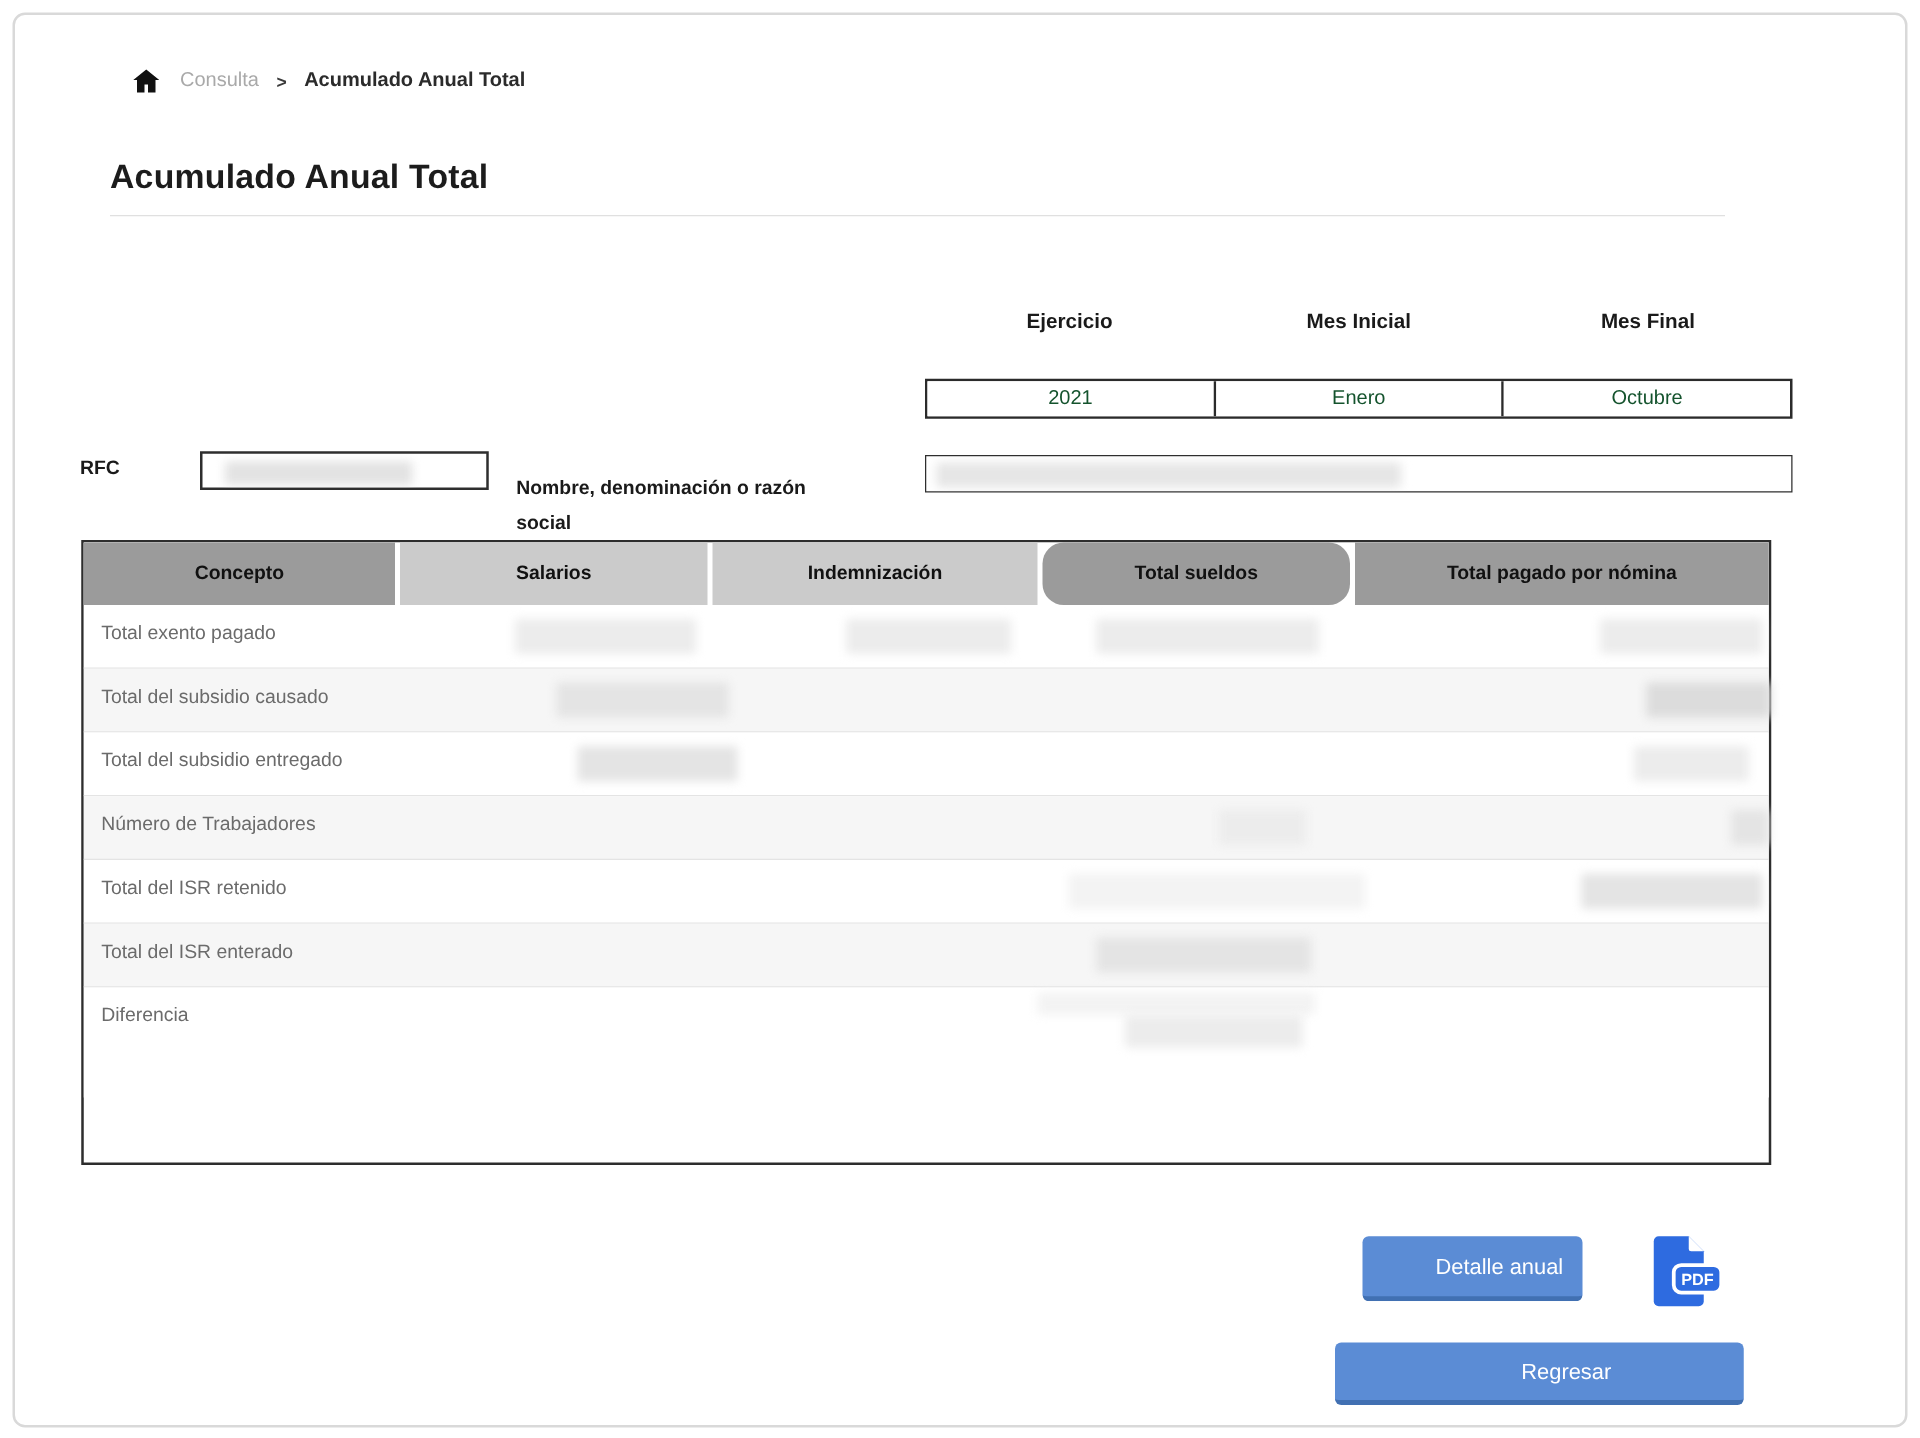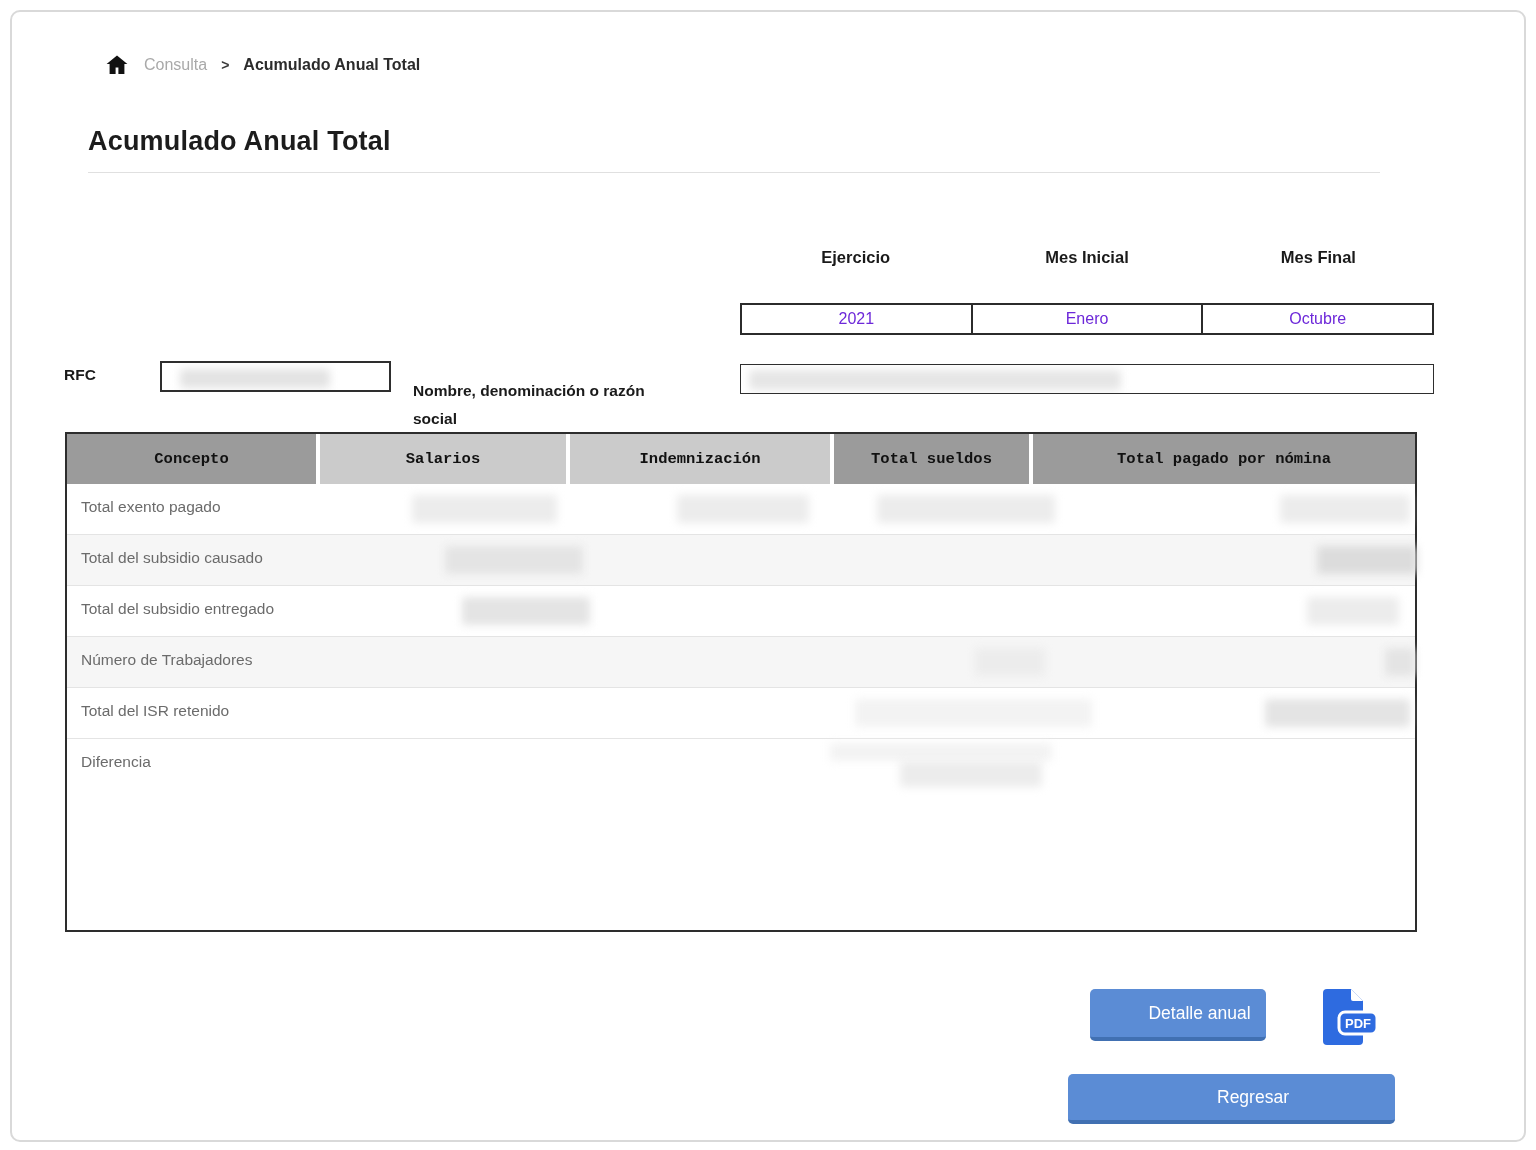--- a/index.html
+++ b/index.html
@@ -16,40 +16,40 @@
 
   
   .page-title { position:absolute; left:88px; top:126px; font-size:27px; font-weight:bold; color:#1c1c1c; letter-spacing:0.2px; }
   .title-rule { position:absolute; left:88px; top:172px; width:1292px; height:1px; background:#e0e0e0; }
 
   
   .period-headers { position:absolute; left:740px; top:248px; width:694px; display:flex; }
   .period-headers .ph { flex:1; text-align:center; font-weight:bold; font-size:16.5px; color:#1a1a1a; }
   .period-label { position:absolute; left:300px; top:309px; width:410px; text-align:right; font-size:15.5px; color:#8b8b8b; }
   .period-strip { position:absolute; left:740px; top:303px; width:694px; height:32px; display:flex; border:2px solid #2b2b2b; }
-  .period-cell { flex:1; display:flex; align-items:center; justify-content:center; font-size:16px; color:#6d28d9; border-right:2px solid #2b2b2b; background:#fff; }
+  .period-cell { flex:1; display:flex; align-items:center; justify-content:center; font-size:16px; color:#14532d; border-right:2px solid #2b2b2b; background:#fff; }
   .period-cell:last-child { border-right:none; }
 
   
   .rfc-label { position:absolute; left:64px; top:366px; font-size:15.5px; font-weight:bold; color:#1a1a1a; }
   .rfc-input { position:absolute; left:160px; top:361px; width:231px; height:31px; border:2px solid #2e2e2e; background:#fff; overflow:hidden; }
   .name-label { position:absolute; left:413px; top:377px; width:300px; font-size:15.5px; font-weight:bold; color:#1a1a1a; line-height:28px; }
   .name-input { position:absolute; left:740px; top:364px; width:694px; height:30px; border:1.7px solid #2e2e2e; background:#fff; overflow:hidden; }
   .redact { position:absolute; border-radius:2px; filter:blur(4px); }
   .rfc-redact { left:18px; top:6px; width:150px; height:19px; background:#e3e3e3; }
   .name-redact { left:8px; top:5px; width:372px; height:20px; background:#e6e6e6; }
 
   
   .grid { position:absolute; left:65px; top:432px; width:1352px; height:500px; border:2.5px solid #2d2d2d; background:#fff; }
   .thead { display:flex; height:50px; background:#fff; }
-  .hcell { display:flex; align-items:center; justify-content:center; font-size:15.5px; font-weight:bold; color:#111; margin-right:4px;font-family:Liberation Mono, monospace; }
+  .hcell { display:flex; align-items:center; justify-content:center; font-size:15.5px; font-weight:bold; color:#111; margin-right:4px; }
   .hcell:last-child { margin-right:0; }
   .hcell.dark { background:#9b9b9b; }
   .hcell.light { background:#cbcbcb; }
-  .h0 { width:249px; } .h1 { width:246px; } .h2 { width:260px; } .h3 { width:195px; } .h4 { flex:1; }
+  .h0 { width:249px; } .h1 { width:246px; } .h2 { width:260px; } .h3 { width:246px;border-radius:17px; } .h4 { flex:1; }
   .tbody { position:relative; }
   .trow { position:relative; height:51px; background:#fff; border-bottom:1px solid #e4e4e4; }
   .trow.odd { background:#f6f6f6; }
   .trow.last { height:88px; border-bottom:none; }
   .tlabel { position:absolute; left:14px; top:14px; font-size:15.5px; color:#6b6b6b; }
   .blur { position:absolute; top:11px; height:28px; border-radius:2px; filter:blur(4px); }
   .tone-dark  { background:#dcdcdc; }
   .tone-mid   { background:#e4e4e4; }
   .tone-light { background:#ececec; }
   .tone-faint { background:#f3f3f3; }
@@ -133,20 +133,24 @@
         <div class="trow odd">
           <div class="tlabel">Número de Trabajadores</div>
           <div class="blur tone-light" style="left: 908px; width: 70px;"></div>
           <div class="blur tone-mid" style="left: 1318px; width: 30px;"></div>
         </div>
         <div class="trow">
           <div class="tlabel">Total del ISR retenido</div>
           <div class="blur tone-faint" style="left: 788px; width: 237px;"></div>
           <div class="blur tone-mid" style="left: 1198px; width: 145px;"></div>
         </div>
+        <div class="trow odd">
+          <div class="tlabel">Total del ISR enterado</div>
+          <div class="blur tone-mid" style="left: 810px; width: 172px;"></div>
+        </div>
         <div class="trow last">
           <div class="tlabel">Diferencia</div>
           <div class="blur tone-faint" style="left: 763px; width: 222px; top: 4px; height: 18px;"></div>
           <div class="blur tone-light" style="left: 833px; width: 142px; top: 22px; height: 26px;"></div>
         </div>
       </div>
   </div>
 
   <button class="btn btn-detail">Detalle anual</button>
   <div class="pdf-wrap">

